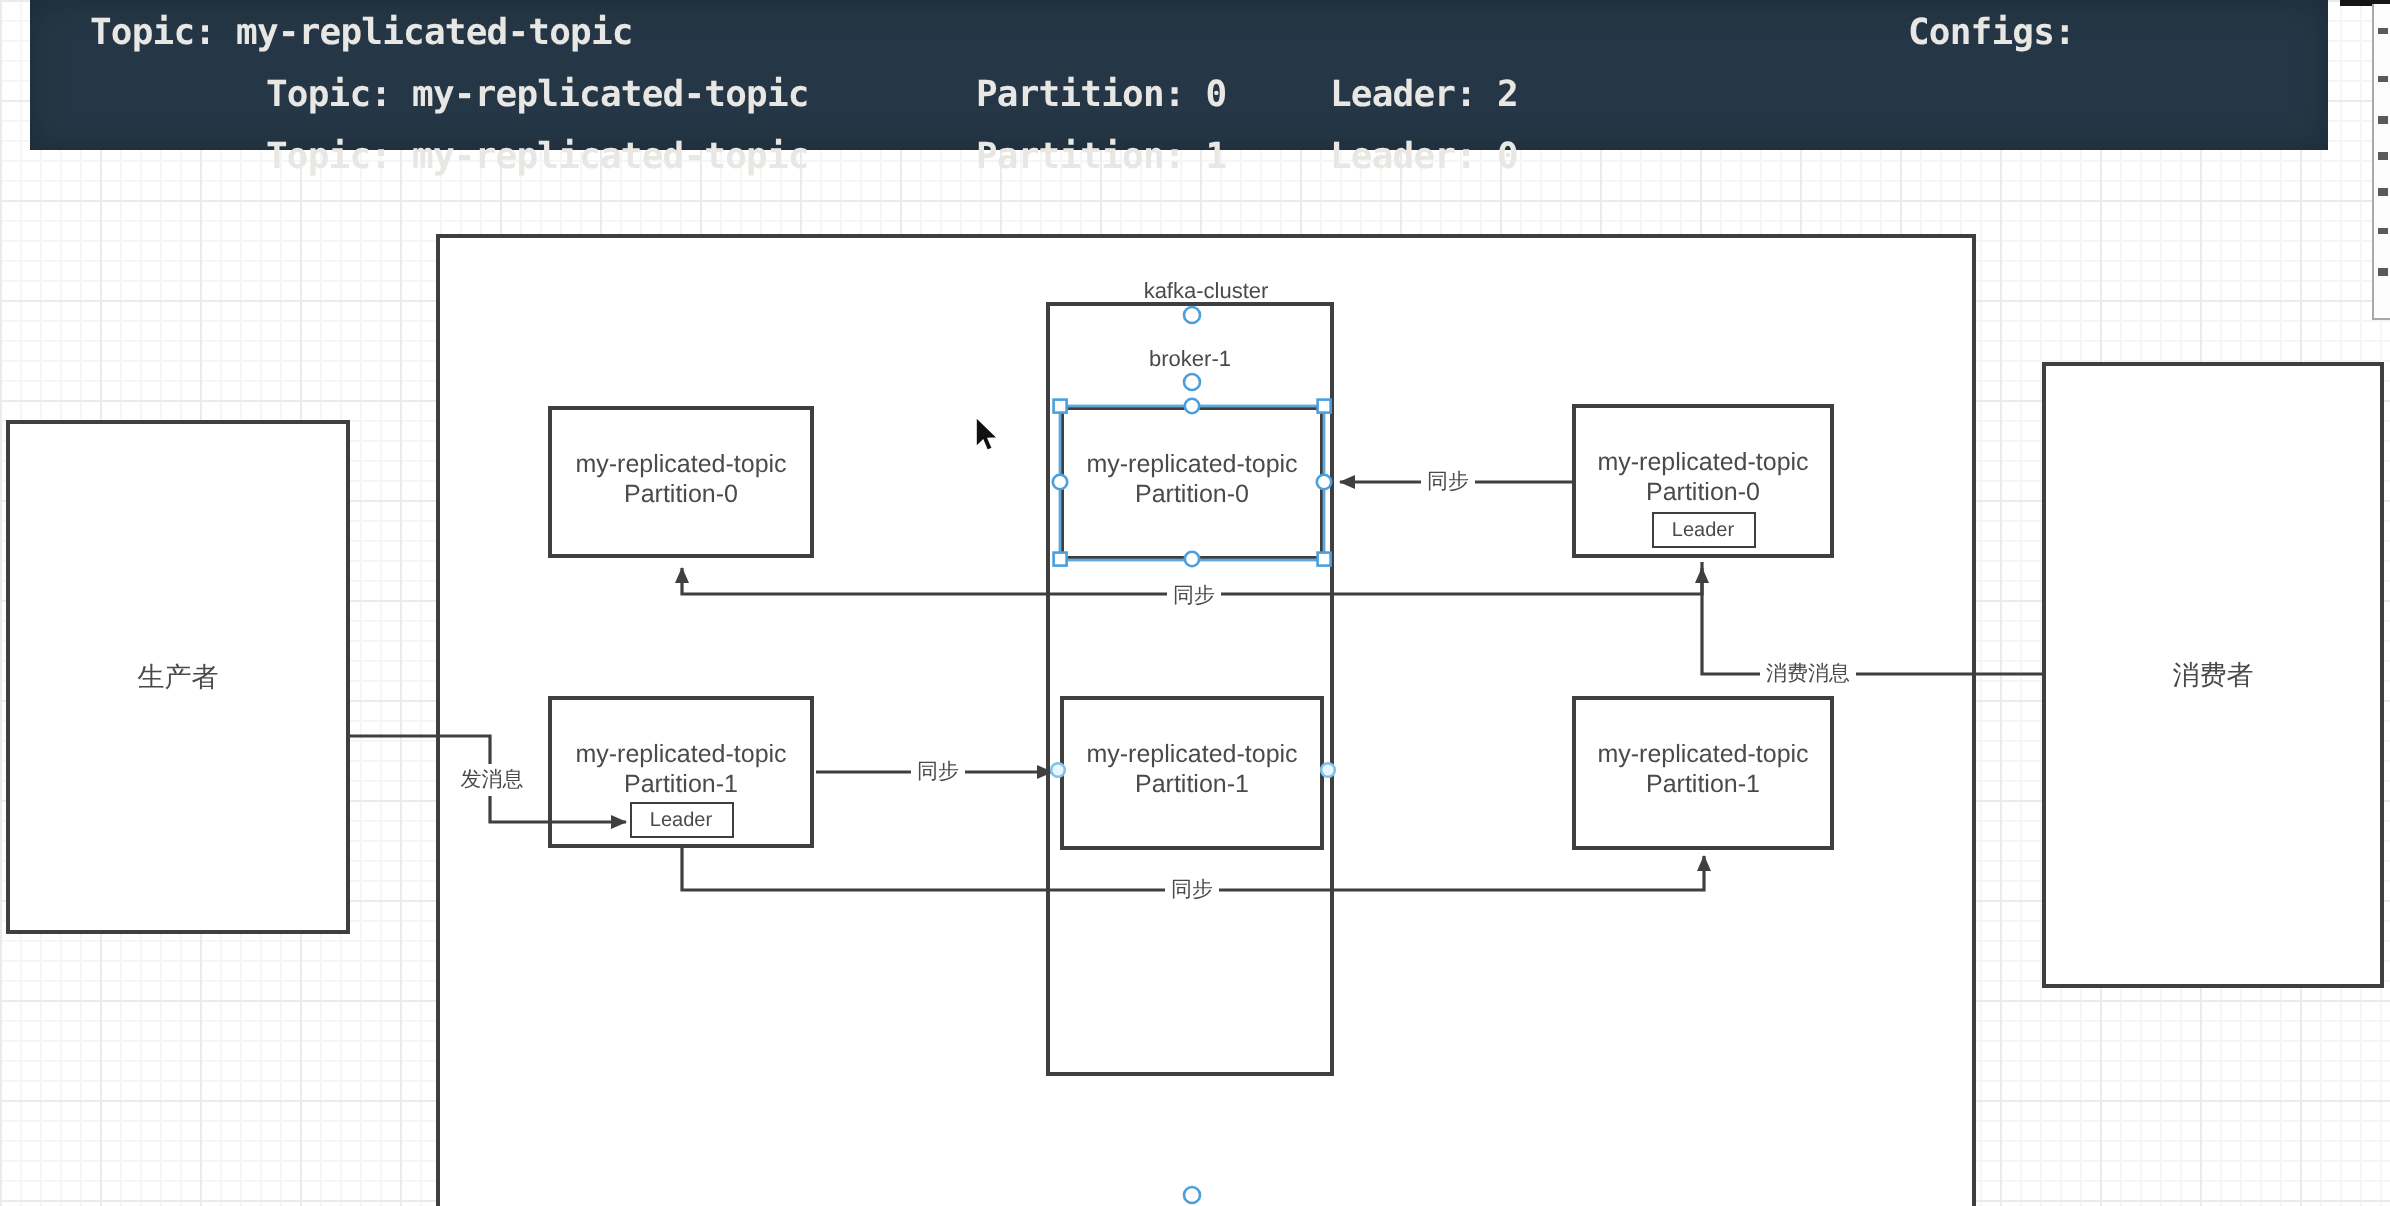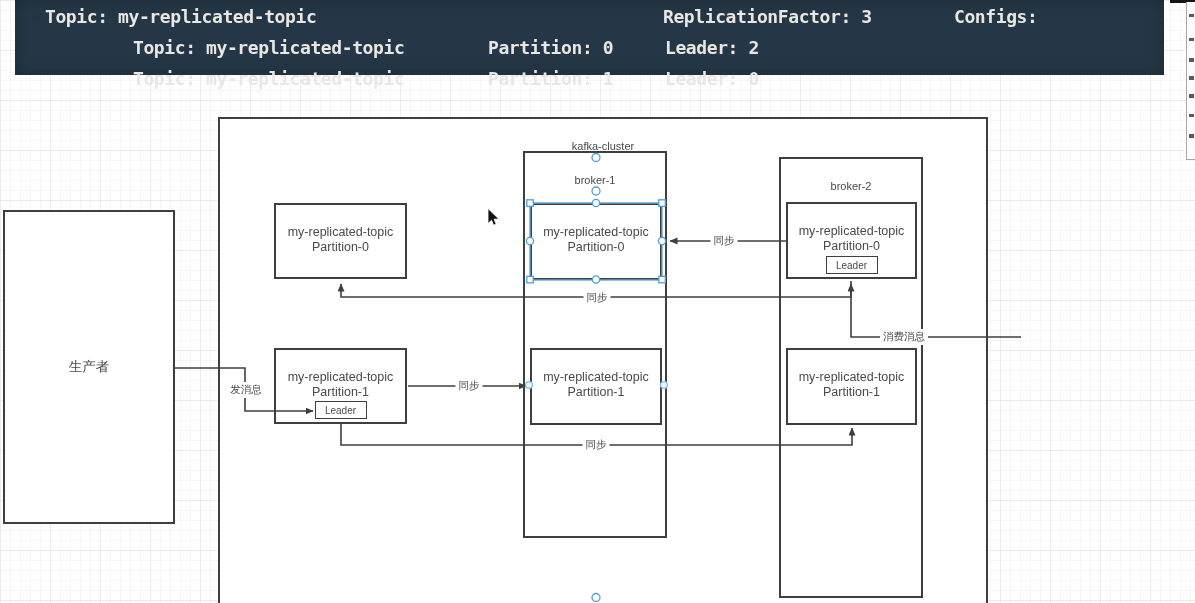--- a/index.html
+++ b/index.html
@@ -52,21 +52,20 @@
   #right-strip i { position:absolute; left:2px; width:5px; background:#5a5a5a; display:block; }
   #top-right-bar { position:absolute; left:1170px; top:0; width:25px; height:3px; background:#151515; }
 </style>
 </head>
 <body>
 
 <div id="screen">
 
   <div id="terminal">
     <span style="left:30px;  top:6px">Topic: my-replicated-topic</span>
-    <span style="left:648px; top:6px">ReplicationFactor: 3</span>
     <span style="left:939px; top:6px">Configs:</span>
 
     <span style="left:118px; top:37px">Topic: my-replicated-topic</span>
     <span style="left:473px; top:37px">Partition: 0</span>
     <span style="left:650px; top:37px">Leader: 2</span>
 
     <span style="left:118px; top:68px">Topic: my-replicated-topic</span>
     <span style="left:473px; top:68px">Partition: 1</span>
     <span style="left:650px; top:68px">Leader: 0</span>
   </div>
@@ -81,27 +80,29 @@
     <i style="top:132px;height:4px"></i>
   </div>
 
   <div class="shape" style="left:218px; top:117px; width:770px; height:560px;">
     <span class="shape-label top-label">kafka-cluster</span>
   </div>
 
   <div class="shape" style="left:523px; top:151px; width:144px; height:387px;">
     <span class="shape-label top-label">broker-1</span>
   </div>
-  <div class="shape" style="left:779px; top:157px; width:144px; height:441px;">
-    <span class="shape-label top-label">broker-2</span>
-  </div>
 
-  <div class="shape" style="left:3px; top:210px; width:172px; height:314px;">
+  <div class="shape" style="left:3px; top:210px; width:172px; height:257px;">
     <div class="center-wrap">
         <span class="actor-label">生产者</span>
+      </div>
+  </div>
+  <div class="shape" style="left:1021px; top:181px; width:171px; height:313px;">
+    <div class="center-wrap">
+        <span class="actor-label">消费者</span>
       </div>
   </div>
 
   <div class="shape" style="left:274px; top:203px; width:133px; height:76px;">
     <div class="part-text">
       <span>my-replicated-topic</span><br>
       <span>Partition-0</span>
     </div>
   </div>
 

